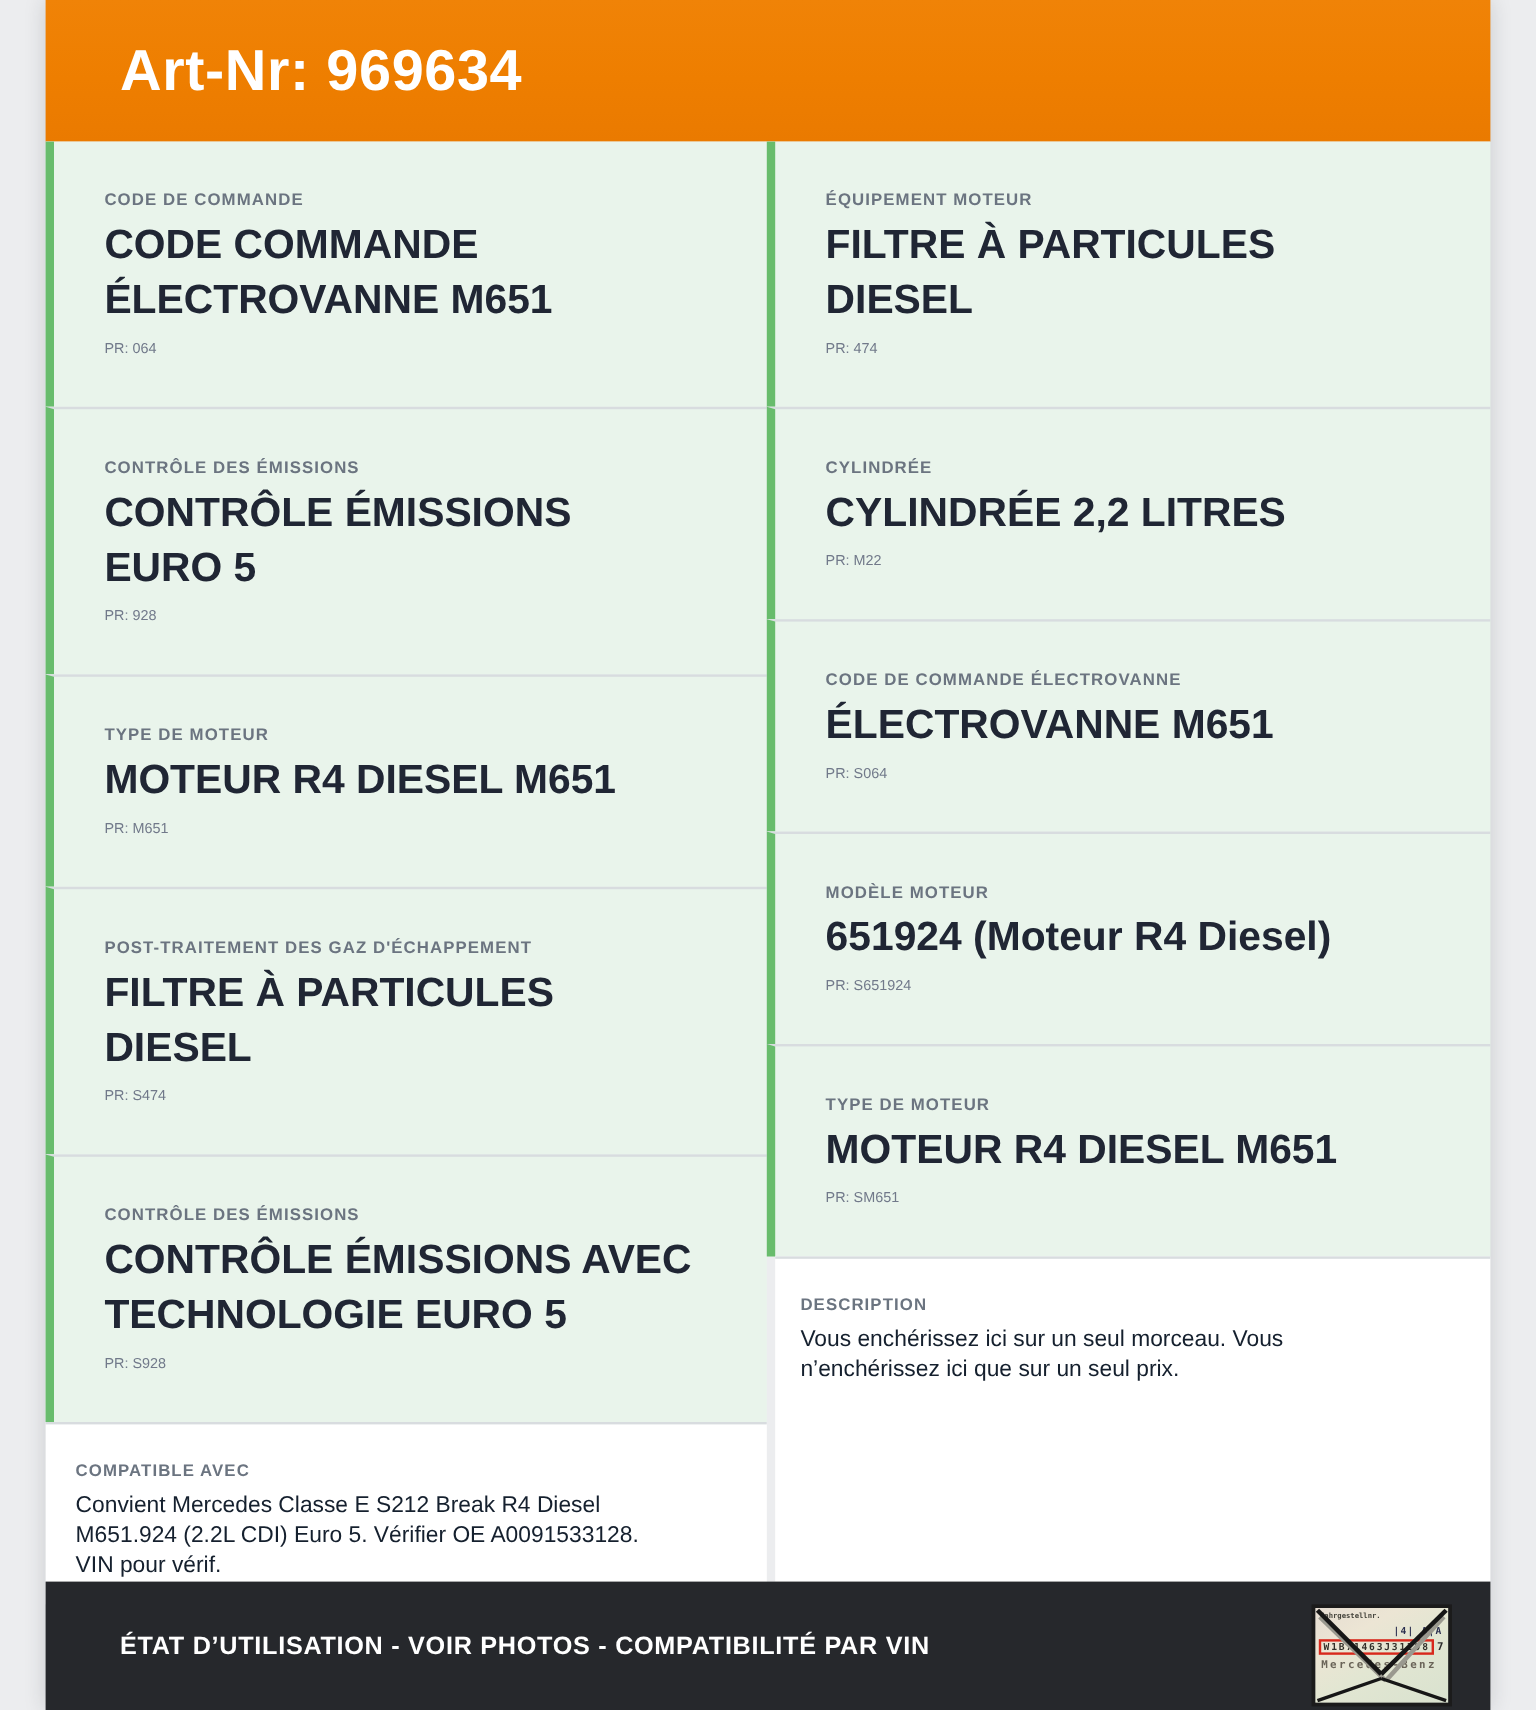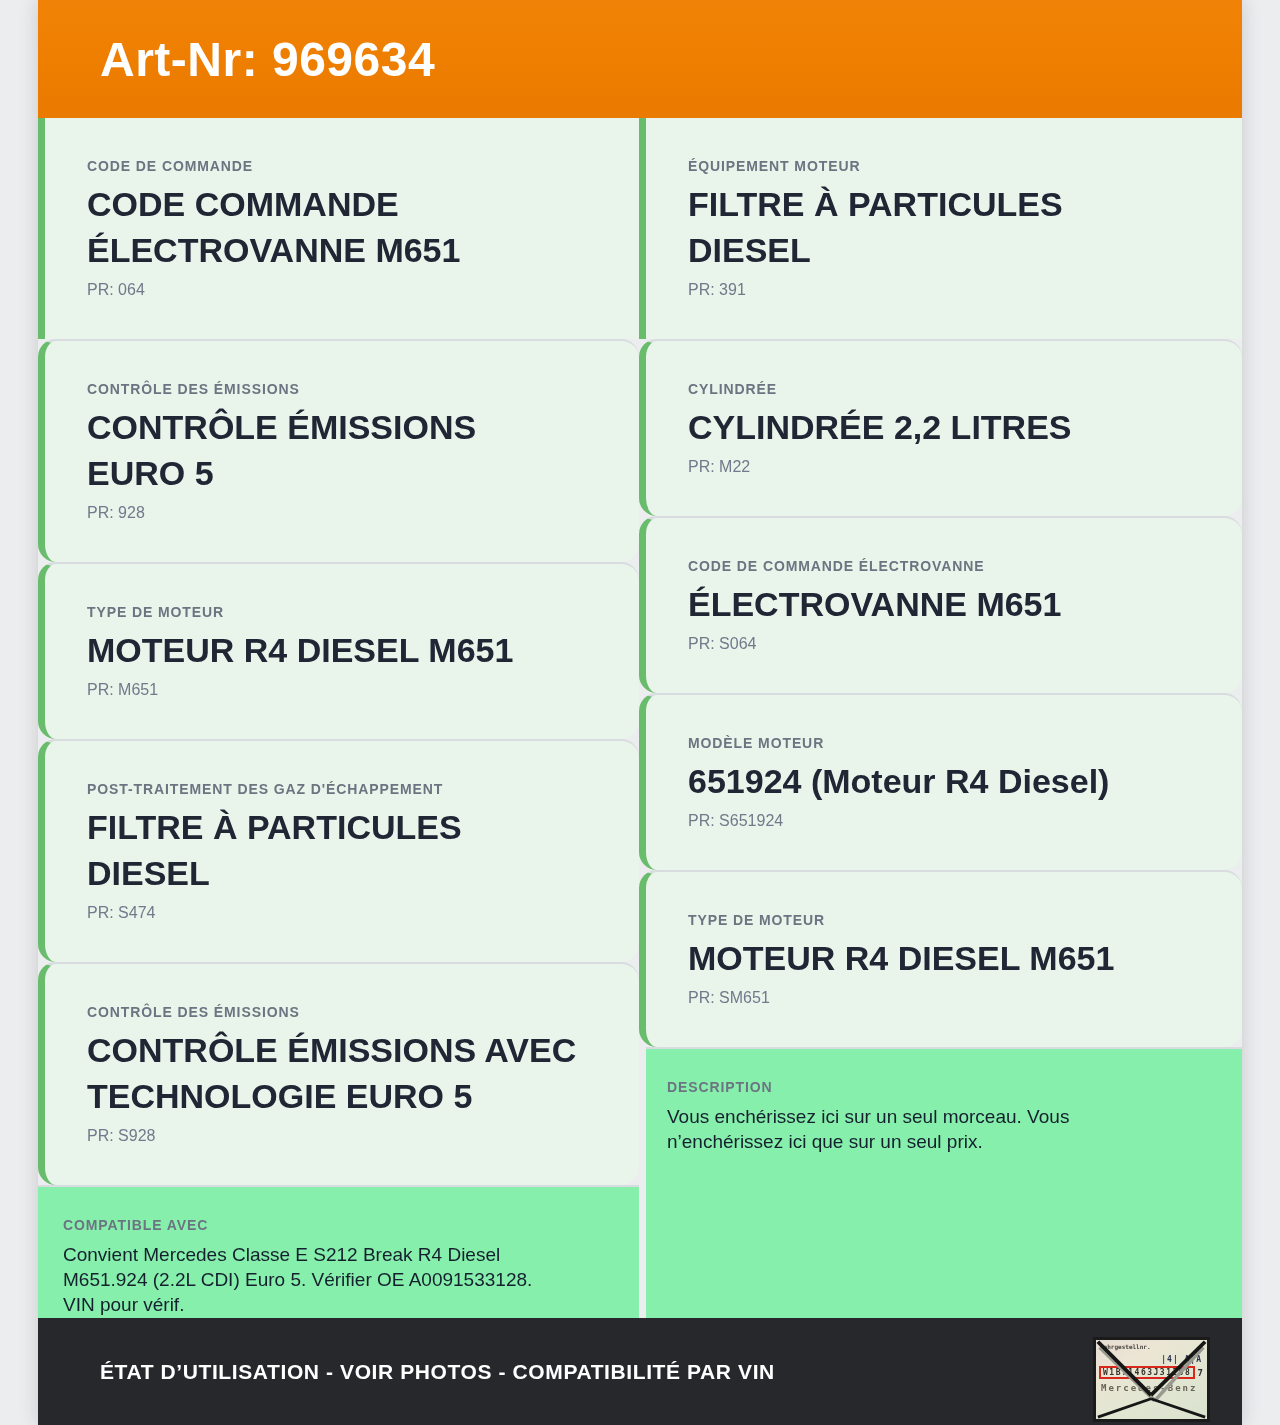--- a/index.html
+++ b/index.html
@@ -29,34 +29,34 @@
   
   .content { flex:1; display:flex; min-height:0; }
   .col { display:flex; flex-direction:column; min-height:0; }
   .col-left  { flex:none; width:601px; }
   .col-right { flex:1; }
   .card {
     background:#e9f4eb;
     border-left:7px solid #68bc6c;
     padding:40px 40px 40px 42px;
   }
-  .card + .card { border-top:2px solid #d8dcdf;border-radius:18px; }
+  .card + .card { border-top:2px solid #d8dcdf; }
   .card-label, .panel-label {
     font-size:14px; font-weight:700; letter-spacing:.9px;
     color:#6b7480; margin-bottom:7px;
   }
   .card-title {
     font-size:34px; font-weight:700; color:#202634;
     line-height:46px; margin-bottom:8px; max-width:491px;
   }
   .card-pr {
-    font-size:16px; color:#71798a; line-height:18px;
+    font-size:12px; color:#71798a; line-height:18px;
   }
   .panel {
-    background:#86efac; flex:1;
+    background:#ffffff; flex:1;
     border-top:2px solid #d8dcdf;
     padding:30px 40px 20px 25px;
   }
   .col-right .panel { margin-left:7px; padding-left:21px; }
   .panel-text {
     margin-top:9px; font-size:19px; font-weight:400;
     color:#15202e; line-height:25px; max-width:505px;
   }
   
   .footer {
@@ -133,21 +133,21 @@
       <section class="panel">
         <div class="panel-label">COMPATIBLE AVEC</div>
         <p class="panel-text">Convient Mercedes Classe E S212 Break R4 Diesel M651.924 (2.2L CDI) Euro 5. Vérifier OE A0091533128. VIN pour vérif.</p>
       </section>
     </div>
 
     <div class="col col-right">
       <section class="card">
         <div class="card-label">ÉQUIPEMENT MOTEUR</div>
         <h2 class="card-title">FILTRE À PARTICULES DIESEL</h2>
-        <div class="card-pr">PR: 391</div>
+        <div class="card-pr">PR: 474</div>
       </section>
       <section class="card">
         <div class="card-label">CYLINDRÉE</div>
         <h2 class="card-title">CYLINDRÉE 2,2 LITRES</h2>
         <div class="card-pr">PR: M22</div>
       </section>
       <section class="card">
         <div class="card-label">CODE DE COMMANDE ÉLECTROVANNE</div>
         <h2 class="card-title">ÉLECTROVANNE M651</h2>
         <div class="card-pr">PR: S064</div>

